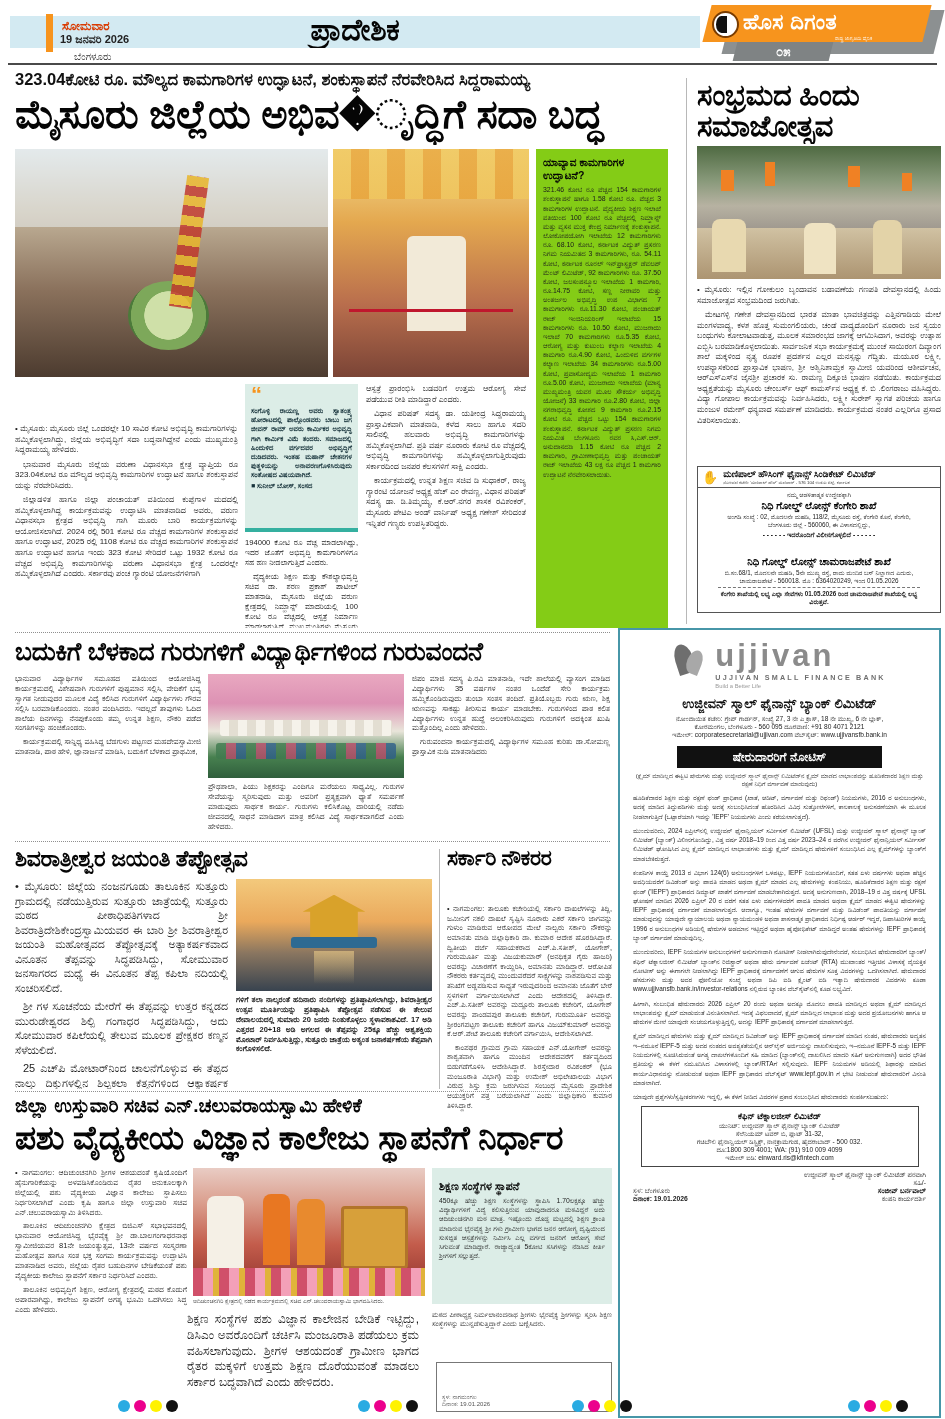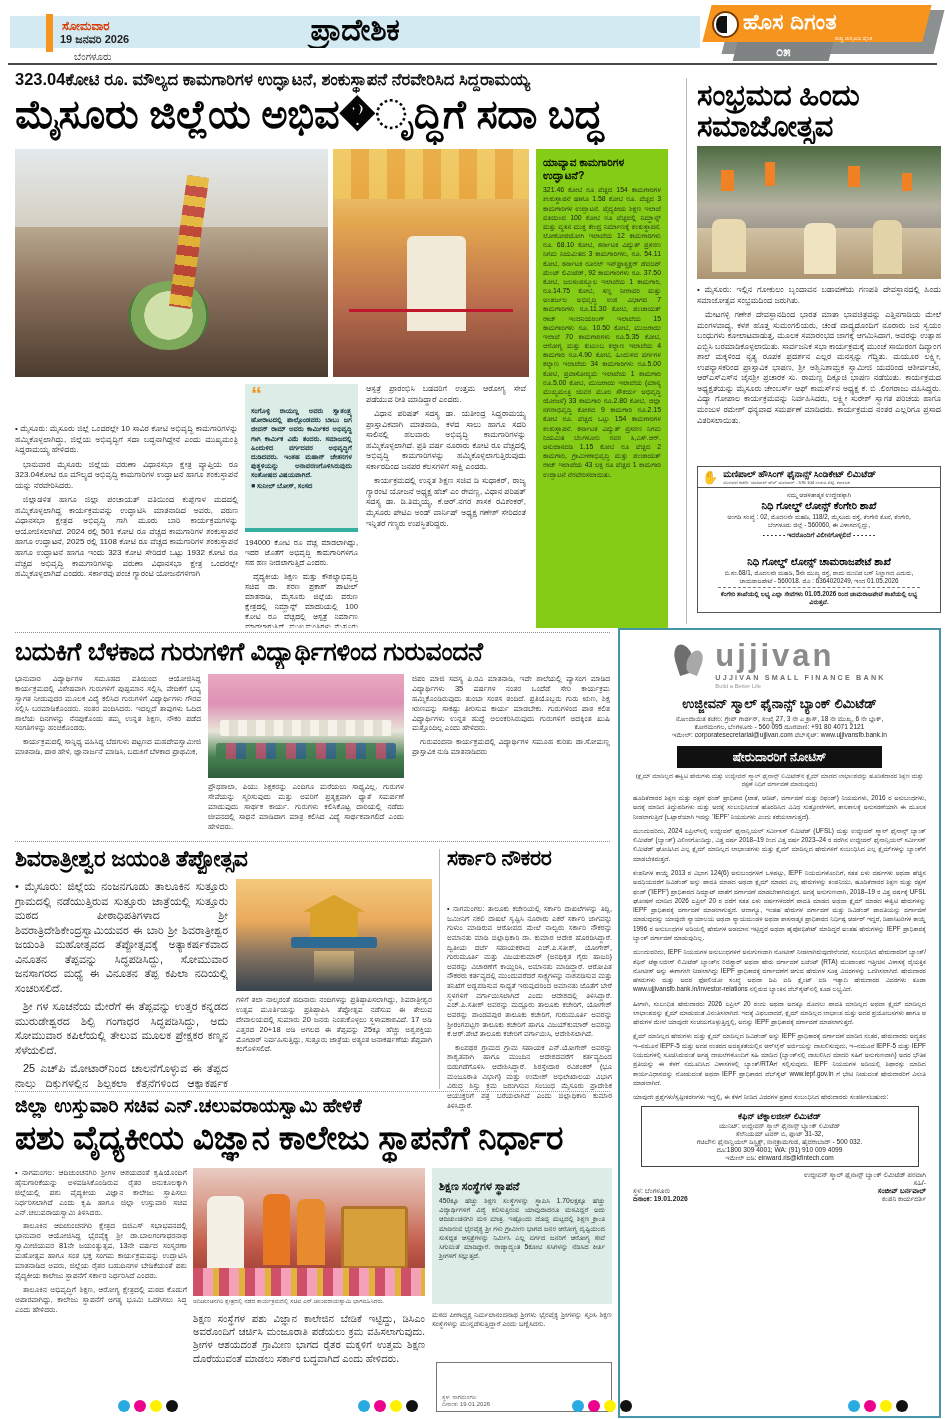--- a/index.html
+++ b/index.html
@@ -151,21 +151,21 @@
   <div class="abs bt jt" style="left:15px;top:879px;width:213px;height:210px;font-size:11px;">
     <p>• ಮೈಸೂರು: ಜಿಲ್ಲೆಯ ನಂಜನಗೂಡು ತಾಲೂಕಿನ ಸುತ್ತೂರು ಗ್ರಾಮದಲ್ಲಿ ನಡೆಯುತ್ತಿರುವ ಸುತ್ತೂರು ಜಾತ್ರೆಯಲ್ಲಿ ಸುತ್ತೂರು ಮಠದ ಪೀಠಾಧಿಪತಿಗಳಾದ ಶ್ರೀ ಶಿವರಾತ್ರಿದೇಶಿಕೇಂದ್ರಸ್ವಾಮಿಯವರ ಈ ಬಾರಿ ಶ್ರೀ ಶಿವರಾತ್ರೀಶ್ವರ ಜಯಂತಿ ಮಹೋತ್ಸವದ ತೆಪ್ಪೋತ್ಸವಕ್ಕೆ ಅತ್ಯಾಕರ್ಷಕವಾದ ವಿನೂತನ ತೆಪ್ಪವನ್ನು ಸಿದ್ಧಪಡಿಸಿದ್ದು, ಸೋಮುವಾರ ಜನಸಾಗರದ ಮಧ್ಯೆ ಈ ವಿನೂತನ ತೆಪ್ಪ ಕಪಿಲಾ ನದಿಯಲ್ಲಿ ಸಂಚರಿಸಲಿದೆ.</p>
     <p>ಶ್ರೀ ಗಳ ಸೂಚನೆಯ ಮೇರೆಗೆ ಈ ತೆಪ್ಪವನ್ನು ಉತ್ತರ ಕನ್ನಡದ ಮುರುಡೇಶ್ವರದ ಶಿಲ್ಪಿ ಗಂಗಾಧರ ಸಿದ್ಧಪಡಿಸಿದ್ದು, ಅದು ಸೋಮುವಾರ ಕಪಿಲೆಯಲ್ಲಿ ತೇಲುವ ಮೂಲಕ ಪ್ರೇಕ್ಷಕರ ಕಣ್ಮನ ಸೆಳೆಯಲಿದೆ.</p>
     <p>25 ಎಚ್‌ಪಿ ಮೋಟಾರ್‌ನಿಂದ ಚಾಲನೆಗೊಳ್ಳುವ ಈ ತೆಪ್ಪದ ನಾಲ್ಕು ದಿಕ್ಕುಗಳಲ್ಲಿನ ಶಿಲ್ಪಕಲಾ ಕೆತ್ತನೆಗಳಿಂದ ಆಕ್ಯಾಕರ್ಷಕ ವಾಗಿದೆ. ಈ ಸುಂದರವಾದ ಈ ತೆಪ್ಪದಲ್ಲಿ, ಪೂರ್ವ, ಪಶ್ಚಿಮ, ಉತ್ತರ, ದಕ್ಷಿಣ ದಿಕ್ಕು</p>
   </div>
   <div class="abs photo" style="left:236px;top:879px;width:196px;height:112px;background:linear-gradient(180deg,#f3c97c 0%,#eaa95c 38%,#8a7660 66%,#38434f 100%);">
     <div class="ph" style="left:34%;top:14%;width:32%;height:40%;background:#d9a22a;clip-path:polygon(50% 0,100% 38%,88% 38%,88% 100%,12% 100%,12% 38%,0 38%);"></div>
     <div class="ph" style="left:28%;top:52%;width:44%;height:10%;background:#2e6a92;border-radius:3px;"></div>
     <div class="ph" style="left:40%;top:64%;width:20%;height:30%;background:linear-gradient(180deg,rgba(240,207,138,.6),rgba(240,207,138,0));"></div>
   </div>
-  <div class="abs bt jt" style="left:236px;top:995px;width:196px;height:94px;font-size:7.5px;">
+  <div class="abs bt jt" style="left:236px;top:995px;width:196px;height:94px;font-size:7.5px;font-weight:bold;">
     <p>ಗಳಿಗೆ ತಲಾ ನಾಲ್ಕರಂತೆ ಹದಿನಾರು ನಂದಿಗಳನ್ನು ಪ್ರತಿಷ್ಠಾಪಿಸಲಾಗಿದ್ದು, ಶಿವರಾತ್ರೀಶ್ವರ ಉತ್ಸವ ಮೂರ್ತಿಯನ್ನು ಪ್ರತಿಷ್ಠಾಪಿಸಿ ತೆಪ್ಪೋತ್ಸವ ನಡೆಸುವ ಈ ತೇಲುವ ದೇವಾಲಯದಲ್ಲಿ ಸುಮಾರು 20 ಜನರು ನಿಂತುಕೊಳ್ಳಲು ಸ್ಥಳಾವಕಾಶವಿದೆ. 17 ಅಡಿ ಎತ್ತರದ 20+18 ಅಡಿ ಅಗಲದ ಈ ತೆಪ್ಪವನ್ನು 25ಕ್ಕೂ ಹೆಚ್ಚು ಅಶ್ವಶಕ್ತಿಯ ಮೋಟಾರ್ ನಿರ್ವಹಿಸುತ್ತಿದ್ದು, ಸುತ್ತೂರು ಜಾತ್ರೆಯ ಅತ್ಯಂತ ಜನಾಕರ್ಷಣೆಯ ತೆಪ್ಪವಾಗಿ ಕಂಗೊಳಿಸಲಿದೆ.</p>
   </div>
 
   <div class="abs vline" style="left:439px;top:849px;height:240px;"></div>
 
   <div class="abs hl" style="left:447px;top:846px;width:165px;height:28px;font-size:21px;">ಸರ್ಕಾರಿ ನೌಕರರ ಅಮಾನತು</div>
   <div class="abs bt jt" style="left:447px;top:879px;width:165px;height:210px;font-size:7.3px;margin-top:25px;">
     <p>• ನಾಗಮಂಗಲ: ತಾಲೂಕು ಕಚೇರಿಯಲ್ಲಿ ಸರ್ಕಾರಿ ದಾಖಲೆಗಳನ್ನು ತಿದ್ದಿ, ಜಮೀನಿಗೆ ನಕಲಿ ದಾಖಲೆ ಸೃಷ್ಟಿಸಿ ನೂರಾರು ಎಕರೆ ಸರ್ಕಾರಿ ಜಾಗವನ್ನು ಗುಳುಂ ಮಾಡಿರುವ ಆರೋಪದ ಮೇಲೆ ನಾಲ್ವರು ಸರ್ಕಾರಿ ನೌಕರನ್ನು ಅಮಾನತು ಮಾಡಿ ಜಿಲ್ಲಾಧಿಕಾರಿ ಡಾ. ಕುಮಾರ ಆದೇಶ ಹೊರಡಿಸಿದ್ದಾರೆ. ದ್ವಿತೀಯ ದರ್ಜೆ ಸಹಾಯಕರಾದ ಎಚ್.ಪಿ.ಸತೀಶ್, ಯೋಗೇಶ್, ಗುರುಮೂರ್ತಿ ಮತ್ತು ವಿಜಯಕುಮಾರ್ (ಅನಧಿಕೃತ ಗೈರು ಹಾಜರಿ) ಅವರನ್ನು ವಿಚಾರಣೆಗೆ ಕಾಯ್ದಿರಿಸಿ, ಅಮಾನತು ಮಾಡಿದ್ದಾರೆ. ಆರೋಪಿತ ನೌಕರರು ಕರ್ತವ್ಯದಲ್ಲಿ ಮುಂದುವರೆದರೆ ಸಾಕ್ಷ್ಯಗಳನ್ನು ನಾಶಪಡಿಸುವ ಮತ್ತು ತನಿಖೆಗೆ ಅಡ್ಡಪಡಿಸುವ ಸಾಧ್ಯತೆ ಇರುವುದರಿಂದ ಅಮಾನತು ಜೊತೆಗೆ ಬೇರೆ ಸ್ಥಳಗಳಿಗೆ ವರ್ಗಾಯಿಸಲಾಗಿದೆ ಎಂದು ಆದೇಶದಲ್ಲಿ ತಿಳಿಸಿದ್ದಾರೆ. ಎಚ್.ಪಿ.ಸತೀಶ್ ಅವರನ್ನು ಮದ್ದೂರು ತಾಲೂಕು ಕಚೇರಿಗೆ, ಯೋಗೇಶ್ ಅವರನ್ನು ಪಾಂಡವಪುರ ತಾಲೂಕು ಕಚೇರಿಗೆ, ಗುರುಮೂರ್ತಿ ಅವರನ್ನು ಶ್ರೀರಂಗಪಟ್ಟಣ ತಾಲೂಕು ಕಚೇರಿಗೆ ಹಾಗೂ ವಿಜಯ್‌ಕುಮಾರ್ ಅವರನ್ನು ಕೆ.ಆರ್.ಪೇಟೆ ತಾಲೂಕು ಕಚೇರಿಗೆ ವರ್ಗಾಯಿಸಿ, ಆದೇಶಿಸಲಾಗಿದೆ.</p>
     <p>ಕಾಂಪಥರ ಗ್ರಾಮದ ಗ್ರಾಮ ಸಹಾಯಕ ಎನ್.ಯೋಗೇಶ್ ಅವರನ್ನು ಶಾಶ್ವತವಾಗಿ ಹಾಗೂ ಮುಂದಿನ ಆದೇಶದವರೆಗೆ ಕರ್ತವ್ಯದಿಂದ ಬಿಡುಗಡೆಗೊಳಿಸಿ ಆದೇಶಿಸಿದ್ದಾರೆ. ಶಿರಸ್ತೇದಾರ ರವಿಶಂಕರ್ (ಭೂ ಮಂಜೂರಾತಿ ವಿಭಾಗ) ಮತ್ತು ಉಮೇಶ್ ಅಭಿಲೇಖಾಲಯ ವಿಭಾಗ ವಿರುದ್ಧ ಶಿಸ್ತು ಕ್ರಮ ಜರುಗಿಸುವ ಸಂಬಂಧ ಮೈಸೂರು ಪ್ರಾದೇಶಿಕ ಆಯುಕ್ತರಿಗೆ ಪತ್ರ ಬರೆಯಲಾಗಿದೆ ಎಂದು ಜಿಲ್ಲಾಧಿಕಾರಿ ಕುಮಾರ ತಿಳಿಸಿದ್ದಾರೆ.</p>
   </div>
@@ -180,21 +180,21 @@
     <p>ತಾಲೂಕಿನ ಅಭಿವೃದ್ಧಿಗೆ ಶಿಕ್ಷಣ, ಆರೋಗ್ಯ ಕ್ಷೇತ್ರದಲ್ಲಿ ಮಠದ ಕೊಡುಗೆ ಅಪಾರವಾಗಿದ್ದು, ಕಾಲೇಜು ಸ್ಥಾಪನೆಗೆ ಅಗತ್ಯ ಭೂಮಿ ಒದಗಿಸಲು ಸಿದ್ಧ ಎಂದು ಹೇಳಿದರು.</p>
   </div>
   <div class="abs photo" style="left:193px;top:1168px;width:232px;height:128px;background:linear-gradient(180deg,#e9ccc4 0%,#da9d8c 28%,#c35c4b 60%,#8a2f2a 100%);">
     <div class="ph" style="left:6%;top:22%;width:16%;height:62%;background:#f5f0e6;border-radius:8px 8px 0 0;"></div>
     <div class="ph" style="left:30%;top:20%;width:12%;height:56%;background:#e87722;border-radius:8px 8px 0 0;"></div>
     <div class="ph" style="left:45%;top:24%;width:12%;height:52%;background:#e88a2e;border-radius:8px 8px 0 0;"></div>
     <div class="ph" style="left:64%;top:30%;width:26%;height:44%;background:#d7a03a;border:3px solid #b2742a;border-radius:4px;"></div>
     <div class="ph" style="left:0;top:78%;width:100%;height:22%;background:repeating-linear-gradient(90deg,#d0506a 0 10px,#f3a0b8 10px 20px,#e0b33a 20px 26px);"></div>
   </div>
   <div class="abs" style="left:193px;top:1298px;width:232px;font-size:6px;color:#444;">ಆದಿಚುಂಚನಗಿರಿ ಕ್ಷೇತ್ರದಲ್ಲಿ ನಡೆದ ಕಾರ್ಯಕ್ರಮದಲ್ಲಿ ಸಚಿವ ಎನ್.ಚಲುವರಾಯಸ್ವಾಮಿ ಭಾಗವಹಿಸಿದರು.</div>
-  <div class="abs bt jt" style="left:193px;top:1312px;width:232px;height:102px;font-size:10px;">
+  <div class="abs bt jt" style="left:187px;top:1312px;width:232px;height:102px;font-size:12px;">
     <p>ಶಿಕ್ಷಣ ಸಂಸ್ಥೆಗಳ ಪಶು ವಿಜ್ಞಾನ ಕಾಲೇಜಿನ ಬೇಡಿಕೆ ಇಟ್ಟಿದ್ದು, ಡಿಸಿಎಂ ಅವರೊಂದಿಗೆ ಚರ್ಚಿಸಿ ಮಂಜೂರಾತಿ ಪಡೆಯಲು ಕ್ರಮ ವಹಿಸಲಾಗುವುದು. ಶ್ರೀಗಳ ಆಶಯದಂತೆ ಗ್ರಾಮೀಣ ಭಾಗದ ರೈತರ ಮಕ್ಕಳಿಗೆ ಉತ್ತಮ ಶಿಕ್ಷಣ ದೊರೆಯುವಂತೆ ಮಾಡಲು ಸರ್ಕಾರ ಬದ್ಧವಾಗಿದೆ ಎಂದು ಹೇಳಿದರು.</p>
   </div>
 
   <div class="abs tealbox" style="left:432px;top:1168px;width:180px;height:136px;padding:12px 7px;box-sizing:border-box;">
     <div style="font-size:11px;font-weight:800;color:#050505;margin-bottom:3px;">ಶಿಕ್ಷಣ ಸಂಸ್ಥೆಗಳ ಸ್ಥಾಪನೆ</div>
     <div class="jt" style="font-size:6.8px;line-height:1.35;color:#1c1c1c;">450ಕ್ಕೂ ಹೆಚ್ಚು ಶಿಕ್ಷಣ ಸಂಸ್ಥೆಗಳನ್ನು ಸ್ಥಾಪಿಸಿ 1.70ಲಕ್ಷಕ್ಕೂ ಹೆಚ್ಚು ವಿದ್ಯಾರ್ಥಿಗಳಿಗೆ ವಿದ್ಯೆ ಕಲಿಸುತ್ತಿರುವ ಯಾವುದಾದರೂ ಮಠವಿದ್ದರೆ ಅದು ಆದಿಚುಂಚನಗಿರಿ ಮಠ ಮಾತ್ರ. ಇಷ್ಟೊಂದು ದೊಡ್ಡ ಮಟ್ಟದಲ್ಲಿ ಶಿಕ್ಷಣ ಕ್ರಾಂತಿ ಮಾಡಿರುವ ಭೈರವೈಕ್ಯ ಶ್ರೀ ಗಳು ಗ್ರಾಮೀಣ ಭಾಗದ ಜನರ ಆರೋಗ್ಯ ದೃಷ್ಟಿಯಿಂದ ಸುಸಜ್ಜಿತ ಆಸ್ಪತ್ರೆಗಳನ್ನು ನಿರ್ಮಿಸಿ ಎಲ್ಲ ವರ್ಗದ ಜನರಿಗೆ ಆರೋಗ್ಯ ಸೇವೆ ಸಿಗುವಂತೆ ಮಾಡಿದ್ದಾರೆ. ರಾಜ್ಯಾದ್ಯಂತ 5ಕೋಟಿ ಸಸಿಗಳನ್ನು ನೆಡಿಸಿದ ಕೀರ್ತಿ ಶ್ರೀಗಳಿಗೆ ಸಲ್ಲುತ್ತದೆ.</div>
   </div>
   <div class="abs bt jt" style="left:432px;top:1310px;width:180px;height:48px;font-size:7px;">
     <p>ಮಠದ ಪೀಠಾಧ್ಯಕ್ಷ ನಿರ್ಮಲಾನಂದನಾಥ ಶ್ರೀಗಳು ಭೈರವೈಕ್ಯ ಶ್ರೀಗಳನ್ನು ಸ್ಮರಿಸಿ ಶಿಕ್ಷಣ ಸಂಸ್ಥೆಗಳನ್ನು ಮುನ್ನಡೆಸುತ್ತಿದ್ದಾರೆ ಎಂದು ಬಣ್ಣಿಸಿದರು.</p>
   </div>

